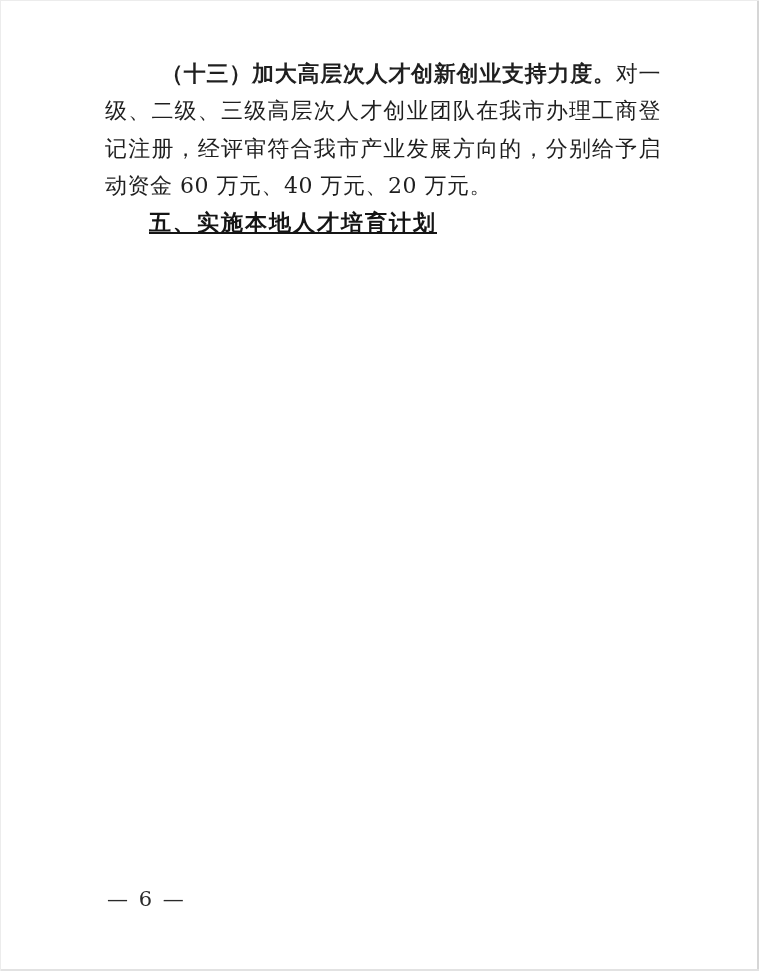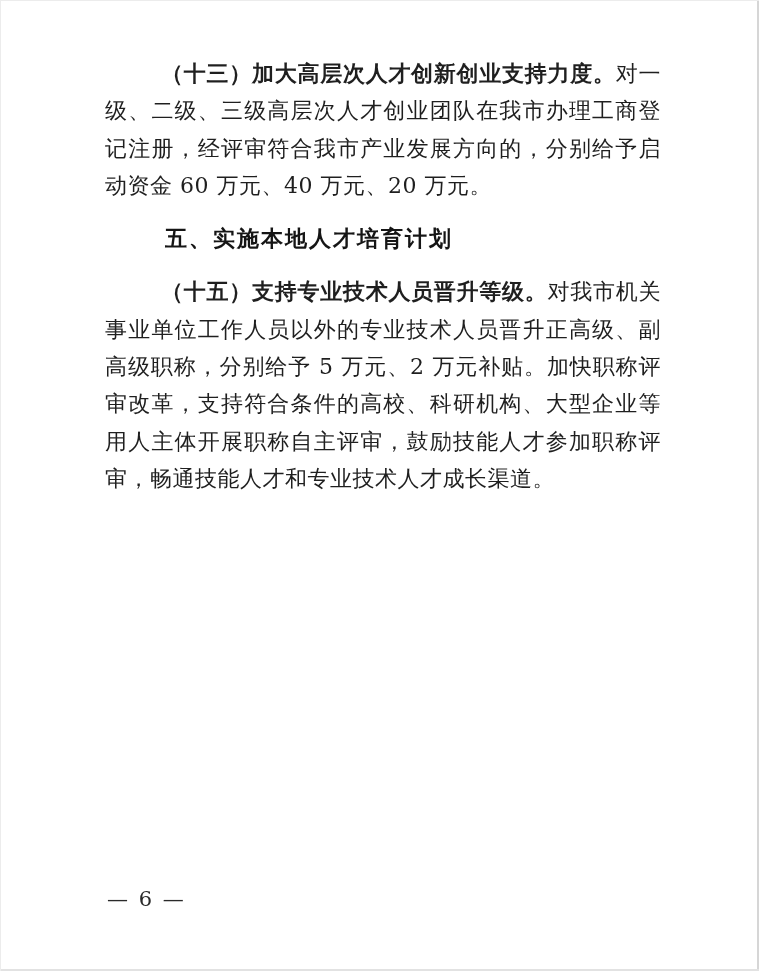--- a/index.html
+++ b/index.html
@@ -50,28 +50,29 @@
     letter-spacing: 0.5px;
   }
   .para.indent {
     text-indent: 2em;
   }
   .para .lead {
     font-weight: 700;
     margin-left: 12px;
   }
   .section-heading {
-    margin: 16px;
+    margin: 0;
     font-size: 22px;
     line-height: 37.3px;
     text-indent: 2em;
     font-family: "DejaVu Sans", sans-serif;
     font-weight: 700;
     letter-spacing: 2px;
     color: #151515;
+    text-decoration: underline;
   }
   .page-footer {
     position: absolute;
     left: 106px;
     top: 886px;
     font-size: 21px;
     letter-spacing: 2px;
     color: #2a2a2a;
     font-family: "DejaVu Serif", serif;
   }
@@ -82,21 +83,20 @@
 <div class="page">
 
   <div class="content">
 
 
     <p class="para indent"><span class="lead">（十三）加大高层次人才创新创业支持力度。</span><span>对一级、二级、三级高层次人才创业团队在我市办理工商登记注册，经评审符合我市产业发展方向的，分别给予启动资金 60 万元、40 万元、20 万元。</span></p>
 
 
     <h2 class="section-heading">五、实施本地人才培育计划</h2>
 
-    <p class="para indent"><span class="lead">（十五）支持专业技术人员晋升等级。</span><span>对我市机关事业单位工作人员以外的专业技术人员晋升正高级、副高级职称，分别给予 5 万元、2 万元补贴。加快职称评审改革，支持符合条件的高校、科研机构、大型企业等用人主体开展职称自主评审，鼓励技能人才参加职称评审，畅通技能人才和专业技术人才成长渠道。</span></p>
 
 
   </div>
 
   <div class="page-footer">— 6 —</div>
 
   <div class="scan-edge-right"></div>
   <div class="scan-edge-bottom"></div>
 
 </div>

